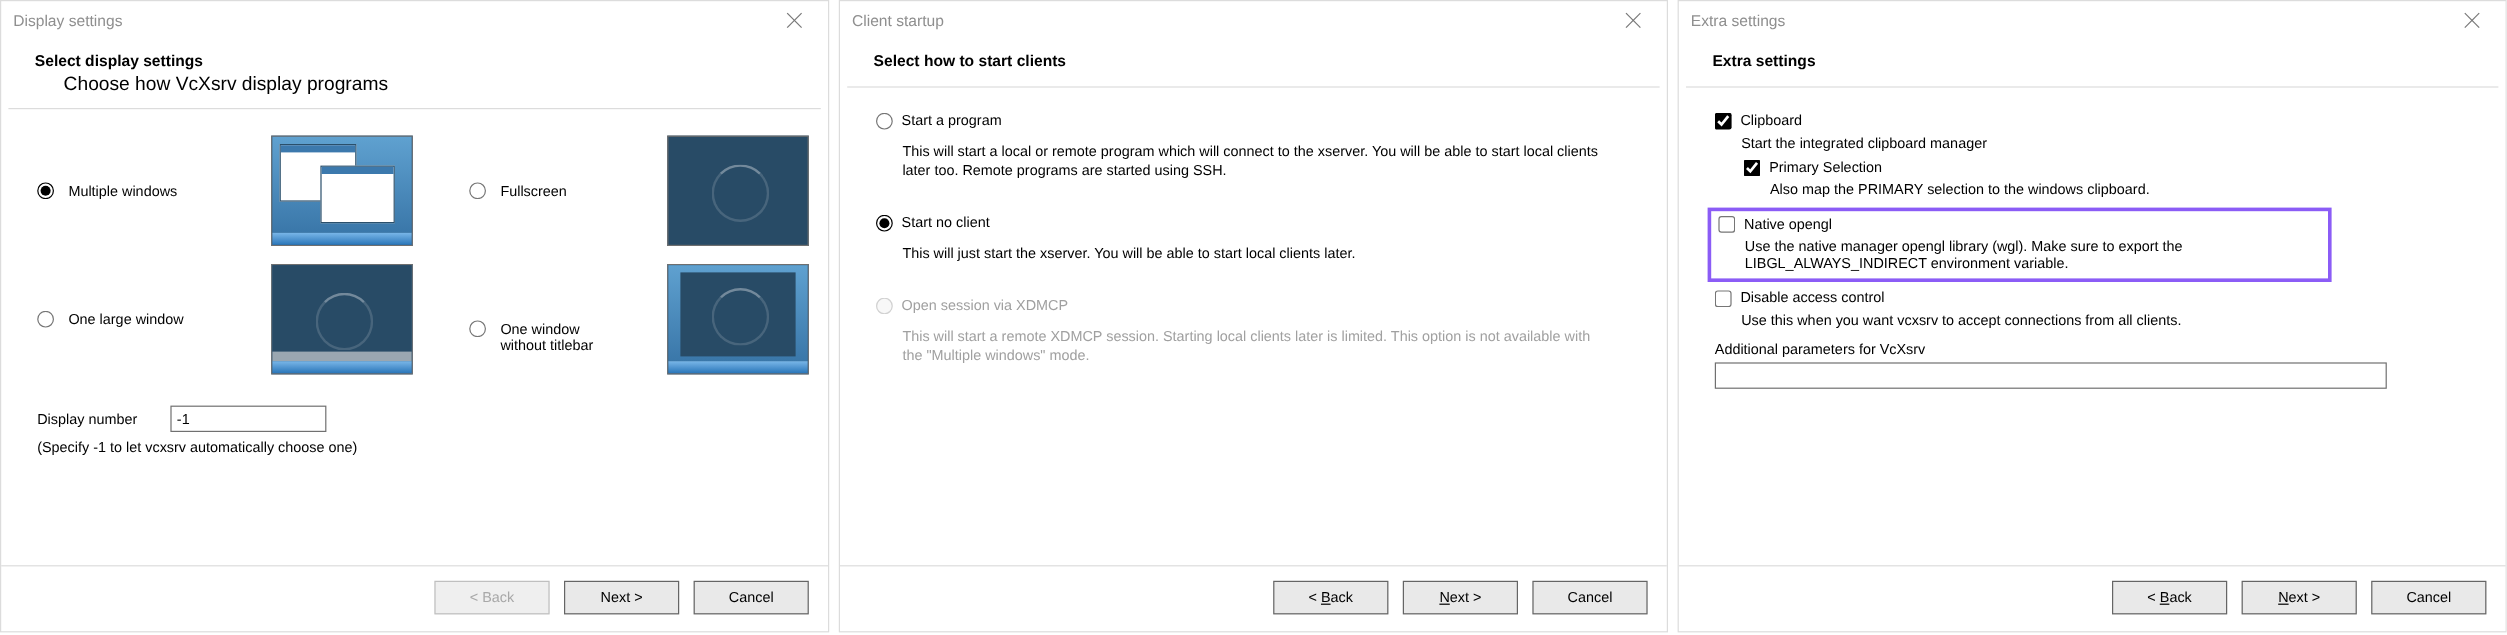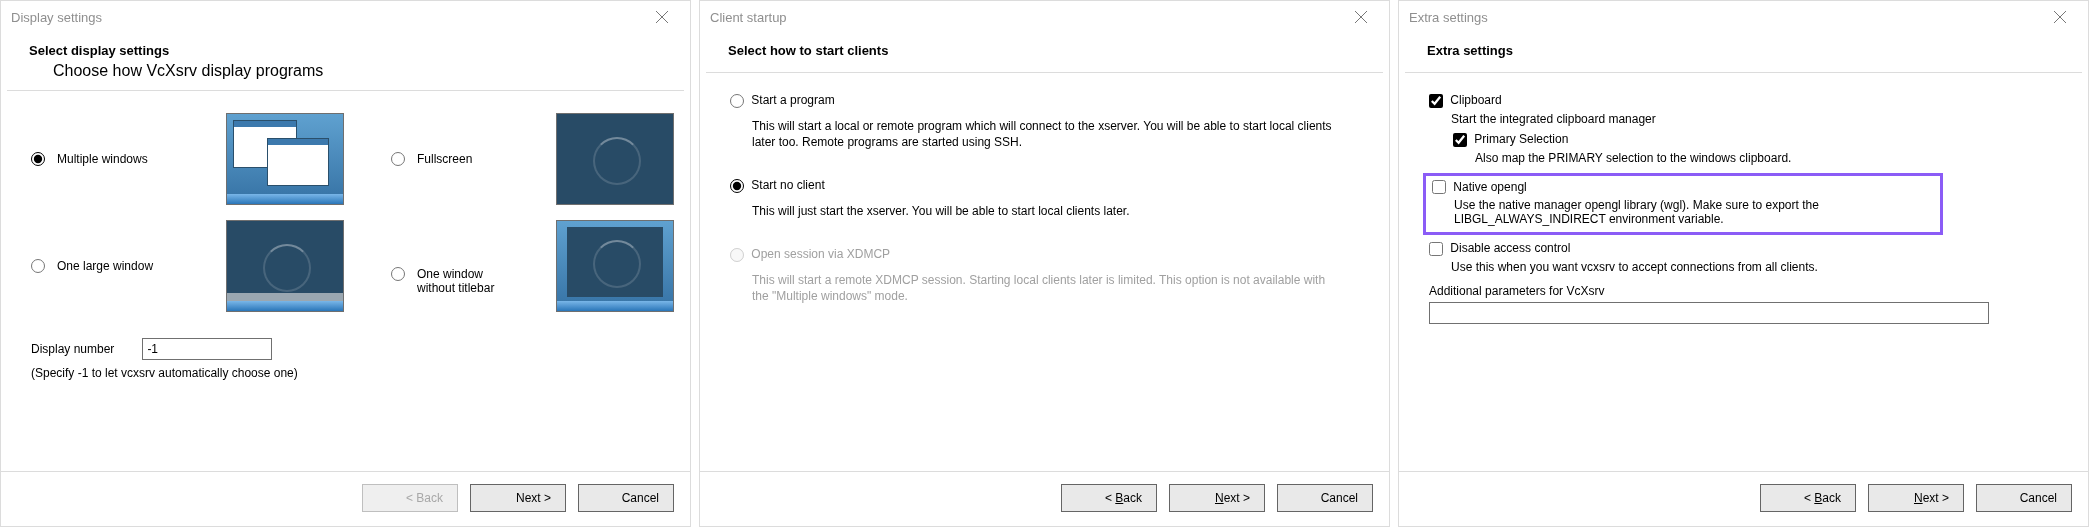--- a/index.html
+++ b/index.html
@@ -234,21 +234,20 @@
   }
   button.nav {
     min-width: 96px;
     height: 28px;
     border: 1px solid #656565;
     background: #e9e9e9;
     font-family: inherit;
     font-size: 12px;
     padding: 0 14px;
     cursor: pointer;
-    text-align: right;
   }
   button.nav:disabled {
     color: #a8a8a8;
     border-color: #bfbfbf;
     background: #efefef;
     cursor: default;
   }
   .accel { text-decoration: underline; }
 </style>
 </head>

